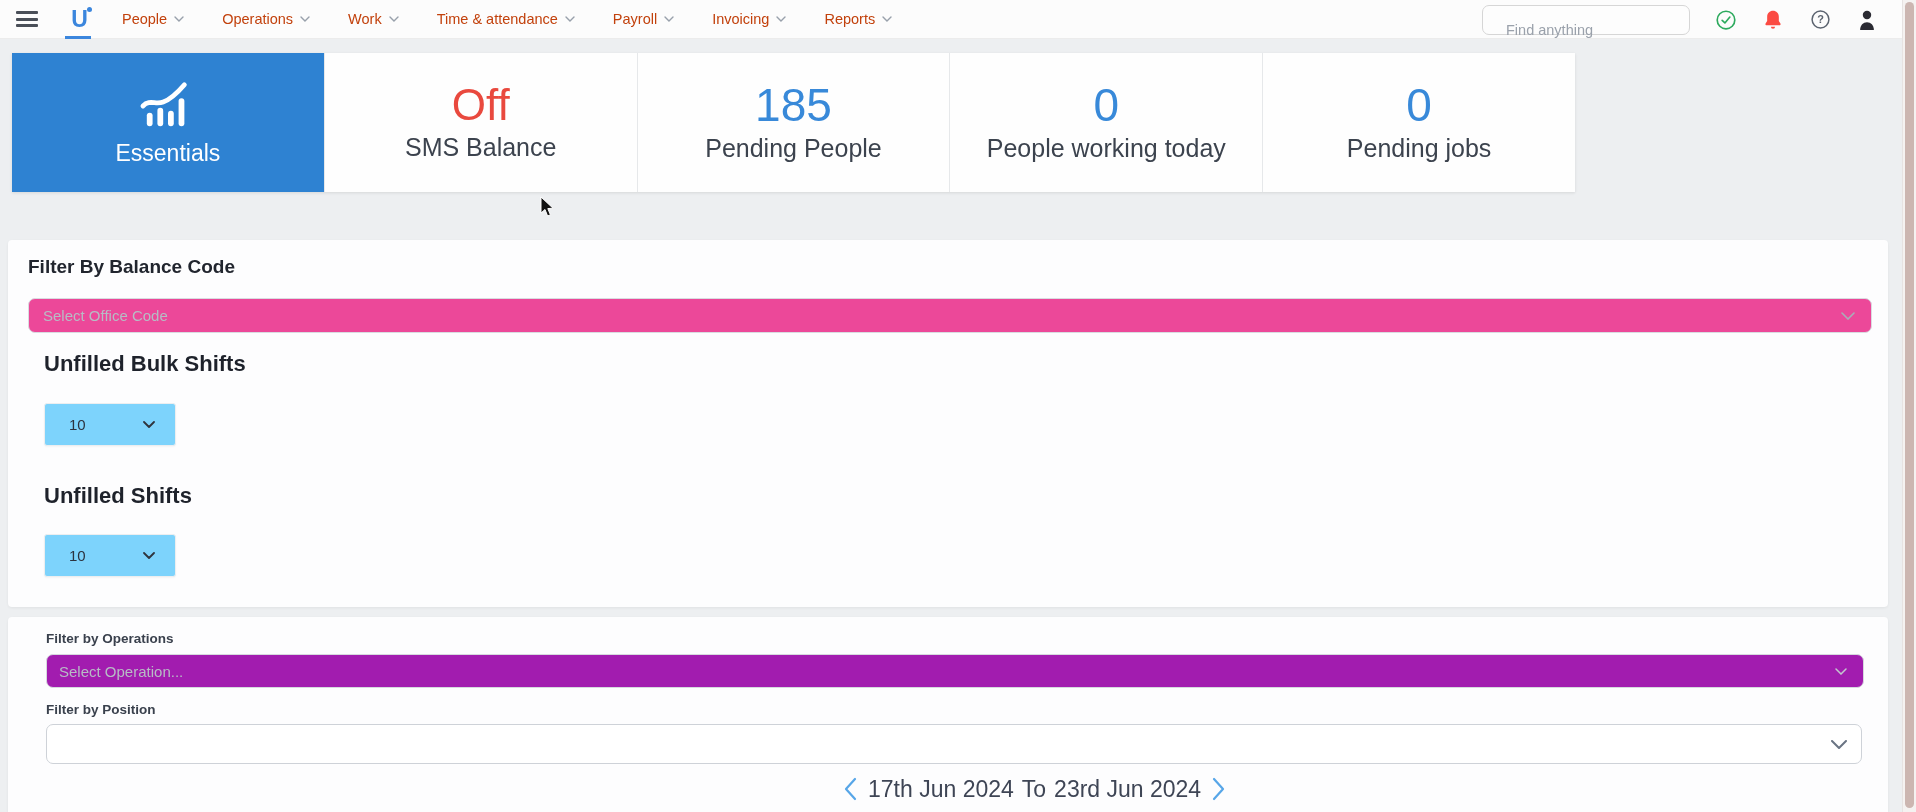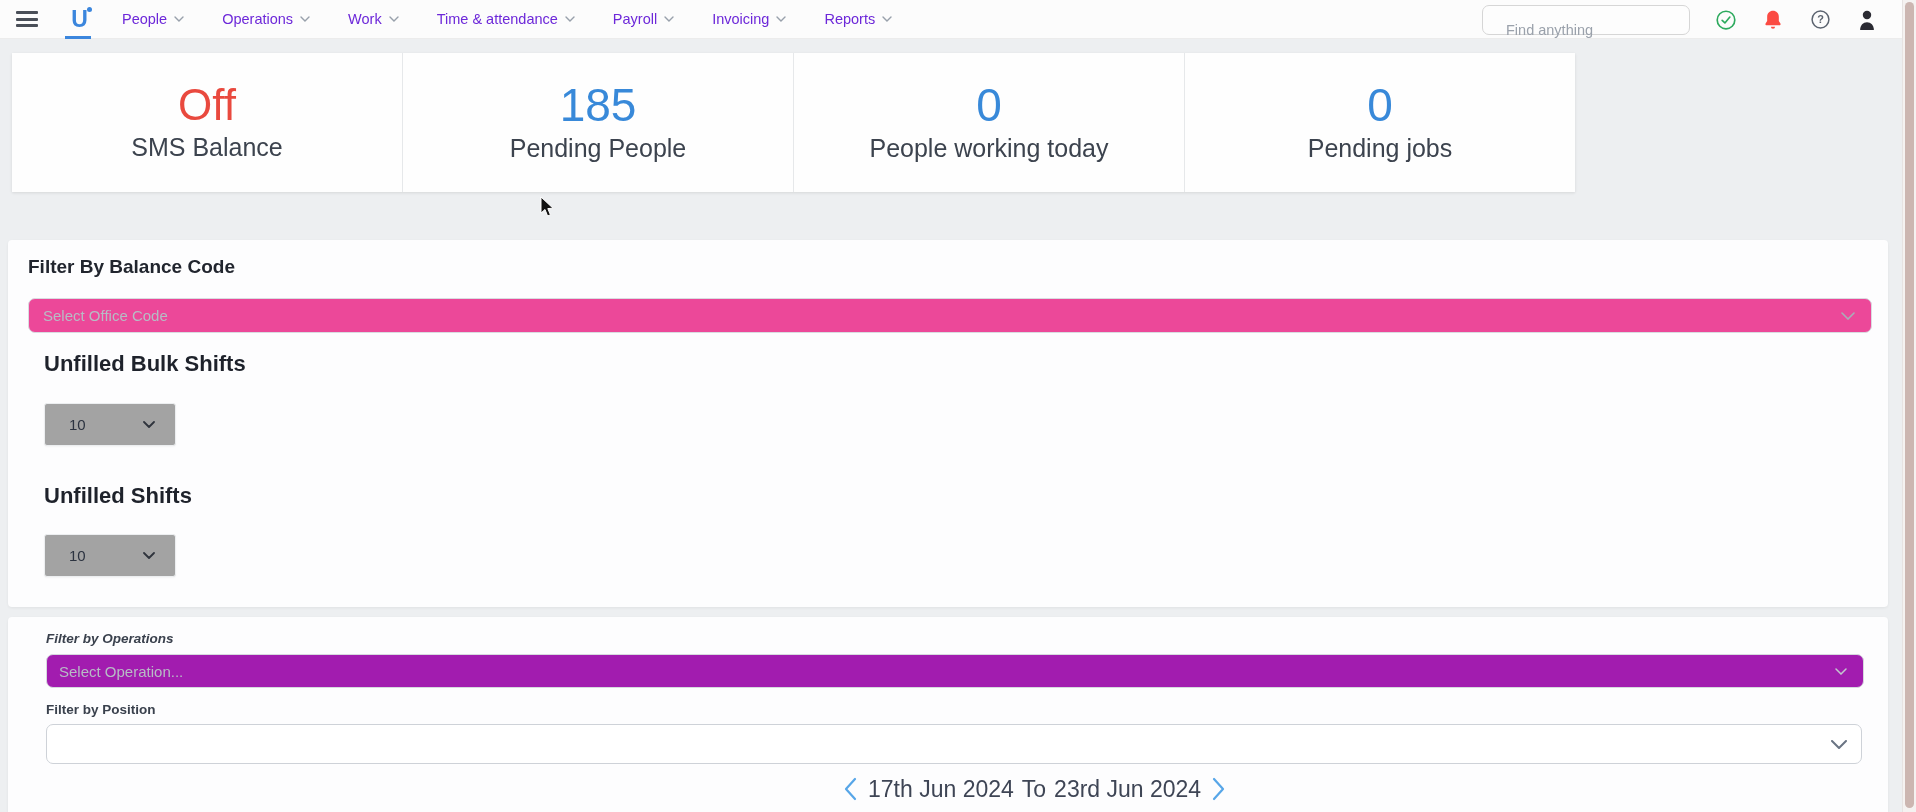--- a/index.html
+++ b/index.html
@@ -17,21 +17,21 @@
     background:#fcfcfc; border-bottom:1px solid #ececec;
     display:flex; align-items:center; z-index:20;
   }
   .hamburger { width:22px; height:16px; margin-left:16px; display:flex; flex-direction:column; justify-content:space-between; cursor:pointer; }
   .hamburger span { display:block; height:3px; background:#4a4f58; border-radius:1px; }
   .logo-wrap { position:relative; margin-left:26px; width:30px; height:39px; display:flex; align-items:center; justify-content:center; }
   .logo-u { font-size:23px; font-weight:700; color:#3b86dd; line-height:1; letter-spacing:-1px; }
   .logo-dot { position:absolute; top:7px; right:2px; width:5px; height:5px; border-radius:50%; background:#3b86dd; }
   .logo-underline { position:absolute; bottom:0; left:1px; width:26px; height:3px; background:#3b86dd; }
   .nav-menu { display:flex; align-items:center; margin-left:28px; gap:38px; }
-  .nav-item { display:flex; align-items:center; gap:7px; color:#6d28d9; font-size:14.5px; cursor:pointer; white-space:nowrap; }
+  .nav-item { display:flex; align-items:center; gap:7px; color:#c2410c; font-size:14.5px; cursor:pointer; white-space:nowrap; }
   .nav-right { position:absolute; right:24px; top:0; height:39px; display:flex; align-items:center; gap:25px; }
   .searchbox {
     width:208px; height:30px; border:1px solid #d6d6d6; border-radius:7px; background:#fdfdfd;
     display:flex; align-items:center; padding:0 10px; gap:16px;flex-direction:column;
   }
   .searchbox input {
     border:none; outline:none; background:transparent; width:160px;
     font-family:"Liberation Sans", sans-serif; font-size:14.5px; color:#444;
   }
   .searchbox input::placeholder { color:#9aa1ab; }
@@ -72,31 +72,31 @@
   .select-office input { border:none; outline:none; width:95%; font-family:"Liberation Sans", sans-serif; font-size:15px; background:transparent; }
   .select-office input::placeholder { color:#b7bcc5; }
   .select-office .chev { position:absolute; right:16px; }
 
   .h-section { position:absolute; left:36px; font-size:22px; font-weight:700; color:#1e222b; }
   .h-bulk { top:111px; }
   .h-unfilled { top:243px; }
 
   .pagesize {
     position:absolute; left:36px; width:132px; height:43px;
-    border:1px solid #eceef0; border-radius:3px; background:#a3a3a3;
+    border:1px solid #eceef0; border-radius:3px; background:#7dd3fc;
     box-shadow:0 1px 2px rgba(0,0,0,.04);
     display:flex; align-items:center; justify-content:space-between;
     padding:0 20px 0 24px; cursor:pointer;
   }
   .ps-1 { top:163px; }
   .ps-2 { top:294px; }
   .pagesize .val { font-size:15px; color:#2c3340; }
 
   .small-label { position:absolute; left:38px; font-size:13.5px; font-weight:700; color:#3a414d; }
-  .lbl-ops { top:14px;font-style:italic; }
+  .lbl-ops { top:14px; }
   .lbl-pos { top:85px; }
   .input-ops {
     position:absolute; top:37px; left:38px; right:24px; height:34px;
     border:1px solid #d6d9de; border-radius:7px; background:#a21caf;
     display:flex; align-items:center; padding:0 12px; cursor:text;
   }
   .input-ops input { border:none; outline:none; width:97%; font-family:"Liberation Sans", sans-serif; font-size:15px; background:transparent; }
   .input-ops input::placeholder { color:#b7bcc5; }
   .input-ops .chev { position:absolute; right:16px; }
   .select-pos {
@@ -219,20 +219,30 @@
     <div class="nav-icon">
       <svg width="22" height="24" viewBox="0 0 24 26">
           <circle cx="12" cy="7.5" r="4.6" fill="#2a2a32"></circle>
           <path d="M4.5 24c0-5.4 3.4-8.5 7.5-8.5s7.5 3.1 7.5 8.5z" fill="#2a2a32"></path>
         </svg>
     </div>
   </div>
 </div>
 
 <div class="cards-row">
+  <div class="card card-brand">
+    <svg width="58" height="52" viewBox="0 0 60 54">
+      <rect x="8" y="36" width="6" height="14" rx="3" fill="#fff"></rect>
+      <rect x="19" y="31" width="6" height="19" rx="3" fill="#fff"></rect>
+      <rect x="30" y="34" width="6" height="16" rx="3" fill="#fff"></rect>
+      <rect x="41" y="21" width="6" height="29" rx="3" fill="#fff"></rect>
+      <path d="M4 29 C 11 22, 17 28, 25 25 C 34 21.5, 41 14, 47 7" fill="none" stroke="#fff" stroke-width="5" stroke-linecap="round"></path>
+    </svg>
+    <div class="brand-label">Essentials</div>
+  </div>
 
   <div class="card">
     <div class="stat-value red">Off</div>
     <div class="stat-label">SMS Balance</div>
   </div>
   <div class="card">
     <div class="stat-value blue">185</div>
     <div class="stat-label">Pending People</div>
   </div>
   <div class="card">

